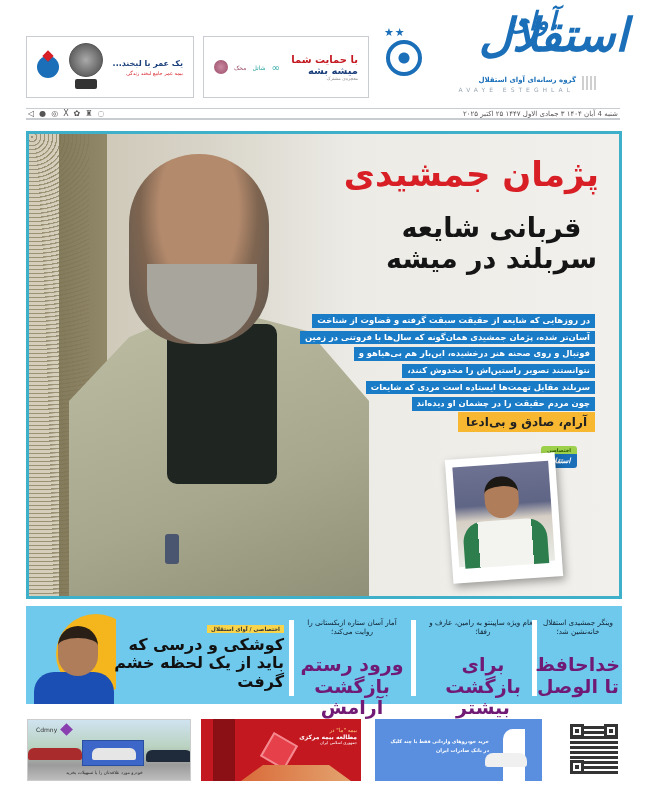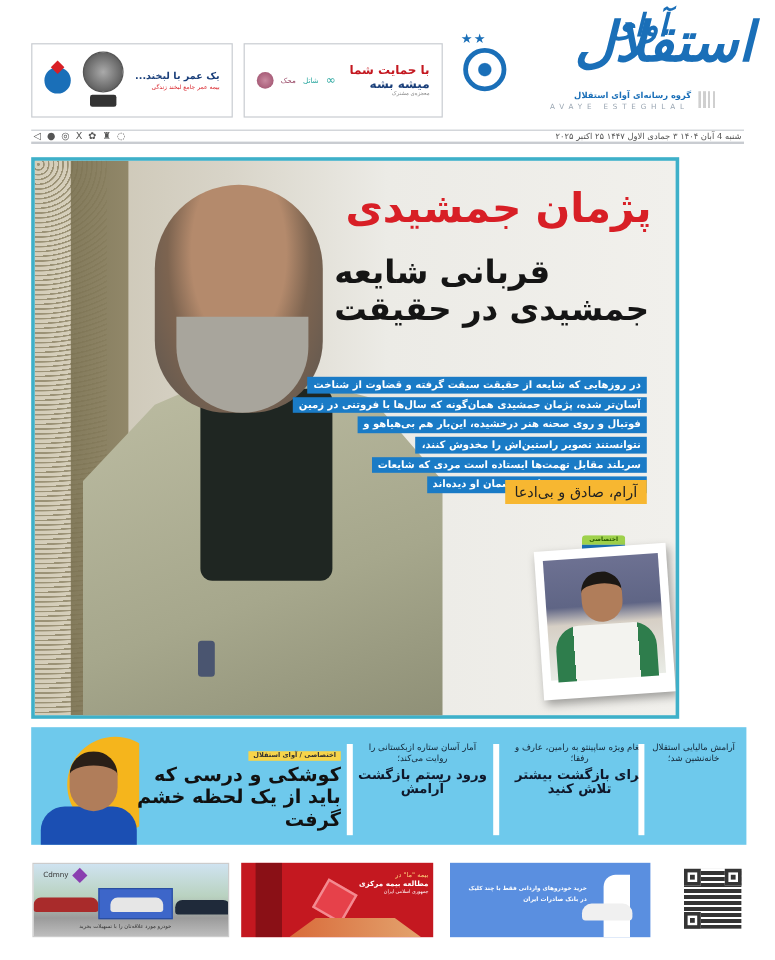--- a/index.html
+++ b/index.html
@@ -11,52 +11,52 @@
   .logo-main { position: absolute; right: 8px; top: 8px; font-family: "DejaVu Serif", serif; font-size: 46px; font-weight: bold; color: #1a6fb8; font-style: italic; line-height: 1; direction: rtl; }
   .logo-top { position: absolute; right: 80px; top: 2px; font-family: "DejaVu Serif", serif; font-size: 26px; font-weight: bold; color: #1a6fb8; font-style: italic; direction: rtl; }
   .ball { position: absolute; left: 10px; top: 36px; width: 36px; height: 36px; border-radius: 50%; border: 4px solid #1a6fb8; background: radial-gradient(circle at 50% 50%, #1a6fb8 0 5px, #fff 6px); }
   .stars { position: absolute; left: 8px; top: 22px; color: #1a6fb8; font-size: 11px; letter-spacing: 1px; }
   .logo-sub { position: absolute; right: 60px; top: 72px; font-size: 7px; color: #1a6fb8; direction: rtl; font-weight: bold; }
   .logo-latin { position: absolute; right: 62px; top: 82px; font-size: 6px; color: #9aa6b2; letter-spacing: 4px; }
   .logo-qr { position: absolute; right: 40px; top: 72px; width: 14px; height: 14px; background: repeating-linear-gradient(90deg,#bbb 0 2px,#fff 2px 4px); opacity:.7; }
   .dateline { left: 26px; top: 108px; width: 594px; height: 12px; border-top: 1px solid #c9ccd1; border-bottom: 2px solid #c9ccd1; display: flex; justify-content: space-between; align-items: center; font-size: 7px; color: #555; direction: rtl; padding: 0 2px; }
   .social { display: flex; gap: 5px; direction: ltr; font-size: 8px; color: #555; }
   
-  .hero { left: 26px; top: 131px; width: 540px; height: 468px; border: 3px solid #3eb0c9; background: linear-gradient(90deg,#c8c1ae 0%, #d8d4c8 30%, #ecebe6 55%, #f1f0ec 100%); overflow: hidden; }
+  .hero { left: 26px; top: 131px; width: 596px; height: 468px; border: 3px solid #3eb0c9; background: linear-gradient(90deg,#c8c1ae 0%, #d8d4c8 30%, #ecebe6 55%, #f1f0ec 100%); overflow: hidden; }
   .pillar { position: absolute; left: 0; top: 0; width: 60px; height: 100%; background: repeating-radial-gradient(circle at 3px 3px,#9b9276 0 1px,#d5ceba 1.5px 4px); }
   .pillar2 { position: absolute; left: 30px; top: 0; width: 48px; height: 100%; background: linear-gradient(90deg,#7b7252,#8a8060); opacity:.9; }
   .man-head { position: absolute; left: 100px; top: 20px; width: 140px; height: 190px; border-radius: 70px 70px 60px 60px; background: radial-gradient(ellipse at 50% 30%, #b48a6c 0 40%, #7d6450 60%, #5c5650 100%); }
   .beard { position: absolute; left: 118px; top: 130px; width: 110px; height: 80px; border-radius: 0 0 55px 55px; background: #a8a59c; }
   .turtle { position: absolute; left: 138px; top: 190px; width: 110px; height: 160px; background: #1f2622; border-radius: 10px; }
   .jacket { position: absolute; left: 40px; top: 180px; width: 300px; height: 290px; background: linear-gradient(160deg,#bdbda3,#a6a78c 60%,#8e8f76); clip-path: polygon(20% 8%, 38% 0, 42% 30%, 46% 55%, 52% 30%, 58% 0, 80% 6%, 100% 30%, 100% 100%, 0 100%, 0 30%); }
   .watch { position: absolute; left: 136px; top: 400px; width: 14px; height: 30px; background: #4a5570; border-radius: 3px; }
   .headline { position: absolute; right: 20px; top: 22px; font-size: 34px; font-weight: bold; color: #d81f26; direction: rtl; text-align: right; line-height: 1.1; }
-  .subhead { position: absolute; right: 22px; top: 78px; font-size: 27px; font-weight: bold; color: #151515; direction: rtl; text-align: left; line-height: 1.15; }
+  .subhead { position: absolute; right: 22px; top: 78px; font-size: 27px; font-weight: bold; color: #151515; direction: rtl; text-align: center; line-height: 1.15; }
   .body-lines { position: absolute; right: 24px; top: 180px; width: 260px; direction: rtl; display: flex; flex-direction: column; align-items: flex-start; gap: 3px; }
   .body-lines span { background: #1a7bc6; color: #fff; font-size: 8.4px; font-weight: bold; padding: 2px 5px; line-height: 1.15; white-space: nowrap; }
-  .quote { position: absolute; right: 24px; top: 266px; background: #f7b731; color: #222; font-size: 12px; font-weight: normal; padding: 3px 8px; direction: rtl; }
+  .quote { position: absolute; right: 24px; top: 278px; background: #f7b731; color: #222; font-size: 12px; font-weight: bold; padding: 3px 8px; direction: rtl; }
   .badge { position: absolute; right: 42px; top: 312px; width: 36px; border-radius: 3px; overflow: hidden; font-size: 5px; text-align: center; }
   .badge .g { background: #9ed14b; color: #2a5a00; font-weight: bold; padding: 1px 0; }
   .badge .b { background: #1a6fb8; color: #fff; font-size: 7px; font-weight: bold; padding: 3px 0; font-style: italic; }
   .polaroid { position: absolute; left: 420px; top: 322px; width: 110px; height: 124px; background: #fff; padding: 8px 7px 16px 7px; transform: rotate(-4deg); box-shadow: 2px 4px 8px rgba(0,0,0,.35); }
   .polaroid .ph { width: 100%; height: 100%; background: linear-gradient(180deg,#6d7192 0%, #5f6585 40%, #d6cfc5 55%, #e9ece6 100%); position: relative; }
   .polaroid .face { position: absolute; left: 30px; top: 12px; width: 34px; height: 42px; border-radius: 17px; background: #b07d5a; border-top: 10px solid #1c1814; }
   .polaroid .shirt { position: absolute; left: 6px; top: 56px; width: 84px; height: 46px; background: linear-gradient(90deg,#2e7d4c 0 18%, #f3f3ef 18% 82%, #2e7d4c 82%); border-radius: 20px 20px 0 0; }
   
   .strip { left: 26px; top: 606px; width: 596px; height: 98px; background: #6ec9ec; }
   .strip-player { position: absolute; left: 0; top: 0; width: 90px; height: 98px; overflow: hidden; }
   .strip-sun { position: absolute; left: 30px; top: 8px; width: 80px; height: 80px; border-radius: 50%; background: #f5b51c; }
   .strip-head { position: absolute; left: 32px; top: 20px; width: 40px; height: 50px; border-radius: 20px; background: #b07d5a; border-top: 12px solid #2a1f17; }
   .strip-body { position: absolute; left: 8px; top: 66px; width: 80px; height: 40px; border-radius: 20px 20px 0 0; background: #1b4fb3; }
   .strip-main { position: absolute; left: 88px; top: 10px; width: 170px; direction: rtl; text-align: right; }
   .strip-main .tag { display: inline-block; background: #f7d44a; font-size: 5.5px; font-weight: bold; color: #333; padding: 1px 4px; margin-bottom: 3px; }
   .strip-main .t { font-size: 16px; font-weight: bold; color: #111; line-height: 1.15; }
   .col { position: absolute; top: 12px; width: 108px; direction: rtl; text-align: center; }
   .col .k { font-size: 7.2px; color: #123; line-height: 1.3; }
-  .col .t { font-size: 11px; font-weight: bold; color: #0f172a; line-height: 1.15; margin-top: 3px; }
+  .col .t { font-size: 19px; font-weight: bold; color: #701a75; line-height: 1.15; margin-top: 17px; }
   .sep { position: absolute; top: 14px; width: 5px; height: 76px; background: #fff; }
   
   .ad1 { left: 27px; top: 719px; width: 164px; height: 62px; background: linear-gradient(180deg,#cfe3f0 0%, #b9d2c0 45%, #9b9b9b 75%, #bdbdbd 100%); border: 1px solid #ccc; overflow: hidden; }
   .car { position: absolute; height: 12px; border-radius: 6px 6px 2px 2px; }
   .ad2 { left: 201px; top: 719px; width: 160px; height: 62px; background: #c41820; overflow: hidden; }
   .ad3 { left: 375px; top: 719px; width: 167px; height: 62px; background: #5a8fe0; overflow: hidden; }
   .qr { left: 566px; top: 720px; width: 56px; height: 58px; background:
     repeating-linear-gradient(0deg,#111 0 3px,#fff 3px 5px),
     #fff; opacity: .85; border: 4px solid #fff; }
   .qr-corner { position:absolute; width:14px; height:14px; border:3px solid #111; background:#fff; }
@@ -121,21 +121,21 @@
   <div class="pillar2"></div>
   <div class="jacket"></div>
   <div class="turtle"></div>
   <div class="man-head"></div>
   <div class="beard"></div>
   <div class="watch"></div>
 
   <div class="headline">پژمان جمشیدی</div>
   <div class="subhead">
     <div>قربانی شایعه</div>
-    <div>جمشیدی در حقیقت</div>
+    <div>سربلند در میشه</div>
   </div>
   <div class="body-lines">
     <span>در روزهایی که شایعه از حقیقت سبقت گرفته و قضاوت از شناخت</span>
     <span>آسان‌تر شده، پژمان جمشیدی همان‌گونه که سال‌ها با فروتنی در زمین</span>
     <span>فوتبال و روی صحنه هنر درخشیده، این‌بار هم بی‌هیاهو و</span>
     <span>نتوانستند تصویر راستین‌اش را مخدوش کنند،</span>
     <span>سربلند مقابل تهمت‌ها ایستاده است مردی که شایعات</span>
     <span>چون مردم حقیقت را در چشمان او دیده‌اند</span>
   </div>
   <div class="quote">آرام، صادق و بی‌ادعا</div>
@@ -166,21 +166,22 @@
     <div class="k">آمار آسان ستاره ازبکستانی را روایت می‌کند؛</div>
     <div class="t">ورود رستم بازگشت آرامش</div>
   </div>
   <div class="sep" style="left:385px;"></div>
   <div class="col" style="left:403px;">
     <div class="k">پیغام ویژه ساپینتو به رامین، عارف و رفقا؛</div>
     <div class="t">برای بازگشت بیشتر تلاش کنید</div>
   </div>
   <div class="sep" style="left:506px;"></div>
   <div class="col" style="left:510px;width:84px;">
-    <div class="k">آرامش مالیایی استقلال خانه‌نشین شد؛</div>
+    <div class="k">وینگر جمشیدی استقلال خانه‌نشین شد؛</div>
+    <div class="t">خداحافظ تا الوصل</div>
   </div>
 </div>
 
 <div class="abs ad1">
   <div style="position:absolute;left:8px;top:6px;font-size:6px;color:#333;">Cdmny</div>
   <div style="position:absolute;left:34px;top:5px;width:9px;height:9px;background:#8a3fb0;transform:rotate(45deg);"></div>
   <div class="car" style="left:0;top:28px;width:54px;background:#a92b2b;"></div>
   <div style="position:absolute;left:54px;top:20px;width:62px;height:26px;background:#3d66c9;border:1px solid #2a4ea0;"></div>
   <div class="car" style="left:64px;top:28px;width:44px;background:#e6e6e6;"></div>
   <div class="car" style="left:118px;top:30px;width:46px;background:#1f2a3a;"></div>

